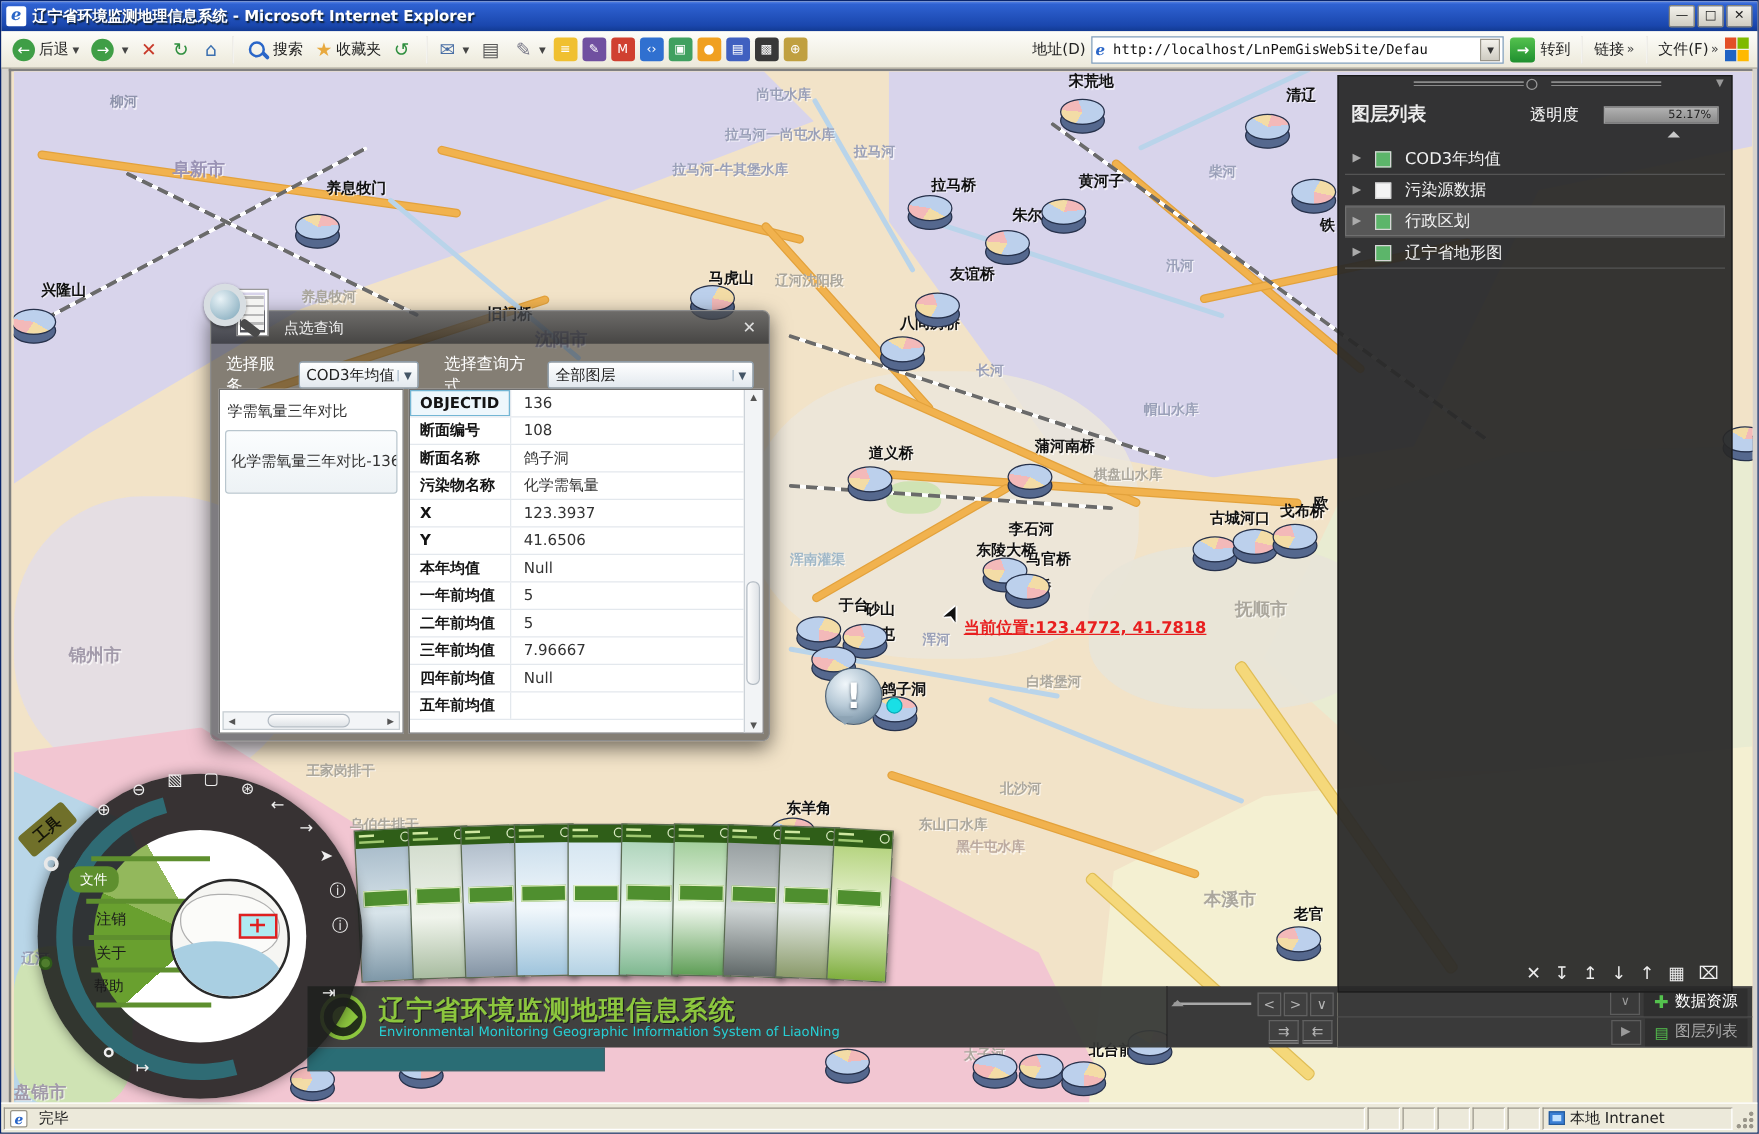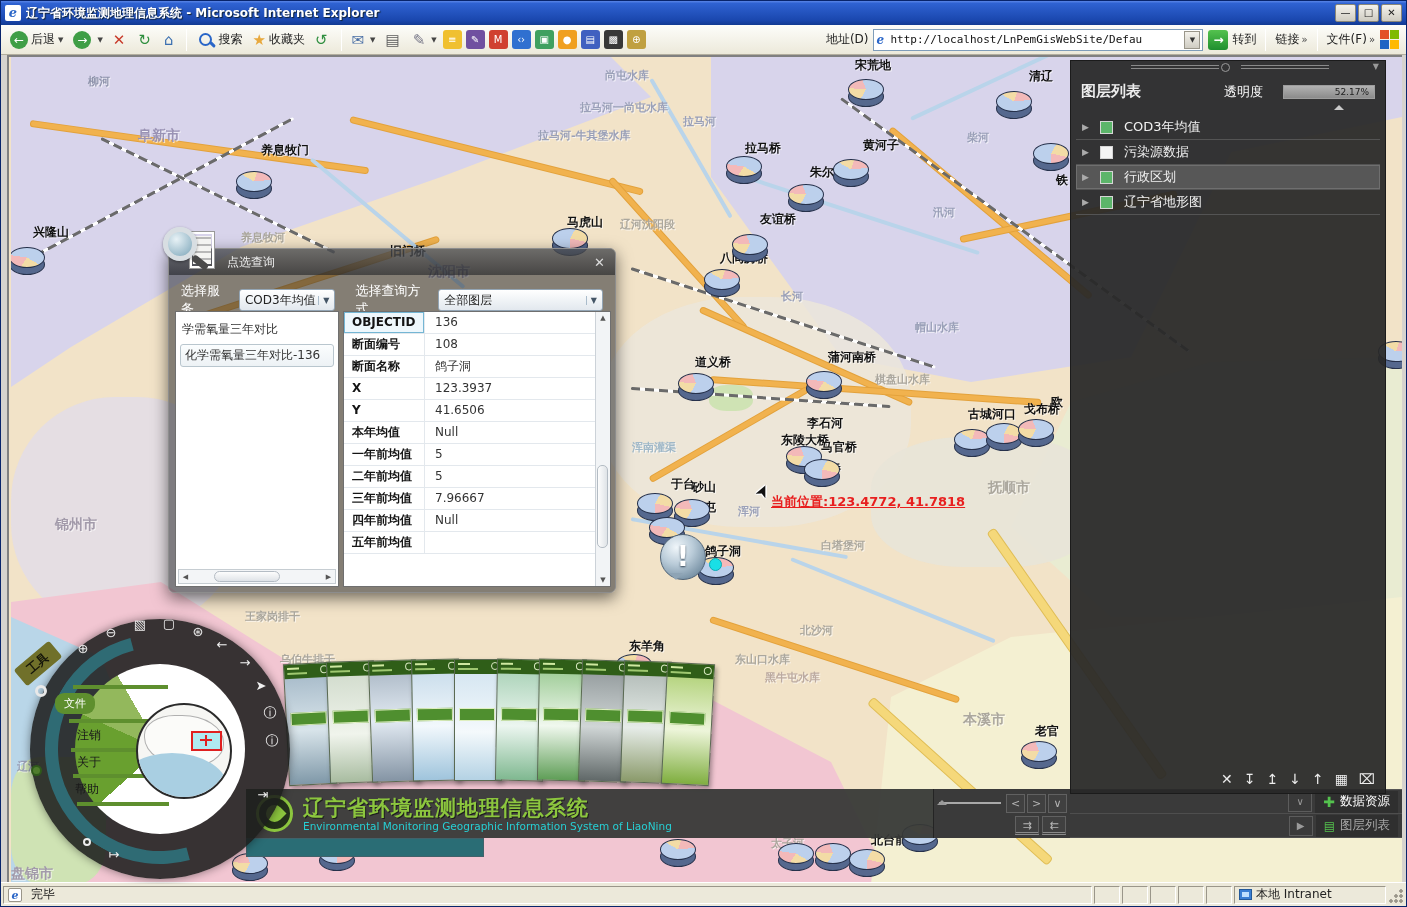--- a/index.html
+++ b/index.html
@@ -88,24 +88,24 @@
   .dlg-icon .doc{position:absolute;left:26px;top:4px;width:26px;height:38px;background:#f4f4f2;border:1px solid #999;
     box-shadow:inset 0 0 0 2px #fff;background-image:repeating-linear-gradient(180deg,transparent 0 5px,#b8b8b8 5px 7px);background-clip:content-box;padding:4px 3px;}
   .dlg-icon .lens{position:absolute;left:0;top:0;width:34px;height:34px;border-radius:50%;border:5px solid #d8dee2;
     background:radial-gradient(circle at 35% 30%,#e8f2f6,#9cbccb 70%,#7fa3b4);box-shadow:0 1px 3px rgba(0,0,0,.4);}
   .dlg-icon .handle{position:absolute;left:28px;top:32px;width:18px;height:7px;background:#4a4a4a;transform:rotate(38deg);border-radius:3px;}
   .dlg-row{display:flex;align-items:center;gap:8px;padding:7px 12px;color:#fff;font-size:13px;}
   .dd-box{height:22px;background:linear-gradient(#ffffff,#e2e8ee);border:1px solid #93a5b5;border-radius:3px;
     display:flex;align-items:center;font-size:12px;color:#222;padding:0 5px;}
   .dd-box .arr{margin-left:auto;border-left:1px solid #aabccb;padding-left:4px;font-size:8px;color:#456;}
   .dlg-body{position:absolute;left:6px;top:62px;width:436px;height:276px;display:flex;gap:4px;}
-  .dlg-list{width:164px;background:#fff;border:1px solid #6f6f6f;position:relative;font-size:12px;color:#333;}
+  .dlg-list{width:148px;background:#fff;border:1px solid #6f6f6f;position:relative;font-size:12px;color:#333;}
   .dlg-list .hdr{padding:9px 4px 4px 6px;white-space:nowrap;overflow:hidden;}
   .dlg-list .item{margin:2px 4px;border:1px solid #b9c6ce;border-radius:3px;background:linear-gradient(#fbfdfe,#edf2f5);
-    padding:2px 4px;white-space:nowrap;overflow:hidden;}
+    padding:16px 4px;white-space:nowrap;overflow:hidden;}
   .hscroll{position:absolute;left:2px;right:2px;bottom:2px;height:15px;border:1px solid #c6cdd2;background:#f3f5f7;display:flex;align-items:center;}
   .hscroll .sa{width:13px;font-size:7px;color:#555;text-align:center;}
   .hscroll .thumb{margin-left:22px;width:66px;height:11px;background:linear-gradient(#fdfdfd,#dfe3e7);border:1px solid #b4bcc4;border-radius:6px;}
   .dlg-table{flex:1;background:#fff;border:1px solid #6f6f6f;position:relative;overflow:hidden;}
   .trows{position:absolute;left:0;top:0;right:15px;bottom:0;overflow:hidden;}
   .trow{display:flex;height:22px;line-height:21px;border-bottom:1px solid #e3e8ed;font-size:12px;}
   .trow .f{width:80px;padding-left:8px;font-weight:bold;color:#141414;white-space:nowrap;}
   .trow .v{flex:1;padding-left:10px;color:#333;border-left:1px solid #e3e8ed;white-space:nowrap;}
   .trow.hl .f{box-shadow:inset 0 0 0 1px #74b6d4;background:#eef7fc;}
   .vscroll{position:absolute;right:0;top:0;bottom:0;width:15px;background:#f2f4f6;border-left:1px solid #ccd2d8;}
@@ -667,20 +667,24 @@
                 </div>
                 <div class="trow">
                   <span class="f">断面编号</span>
                   <span class="v">108</span>
                 </div>
                 <div class="trow">
                   <span class="f">断面名称</span>
                   <span class="v">鸽子洞</span>
                 </div>
                 <div class="trow">
+                  <span class="f">污染物名称</span>
+                  <span class="v">化学需氧量</span>
+                </div>
+                <div class="trow">
                   <span class="f">X</span>
                   <span class="v">123.3937</span>
                 </div>
                 <div class="trow">
                   <span class="f">Y</span>
                   <span class="v">41.6506</span>
                 </div>
                 <div class="trow">
                   <span class="f">本年均值</span>
                   <span class="v">Null</span>

